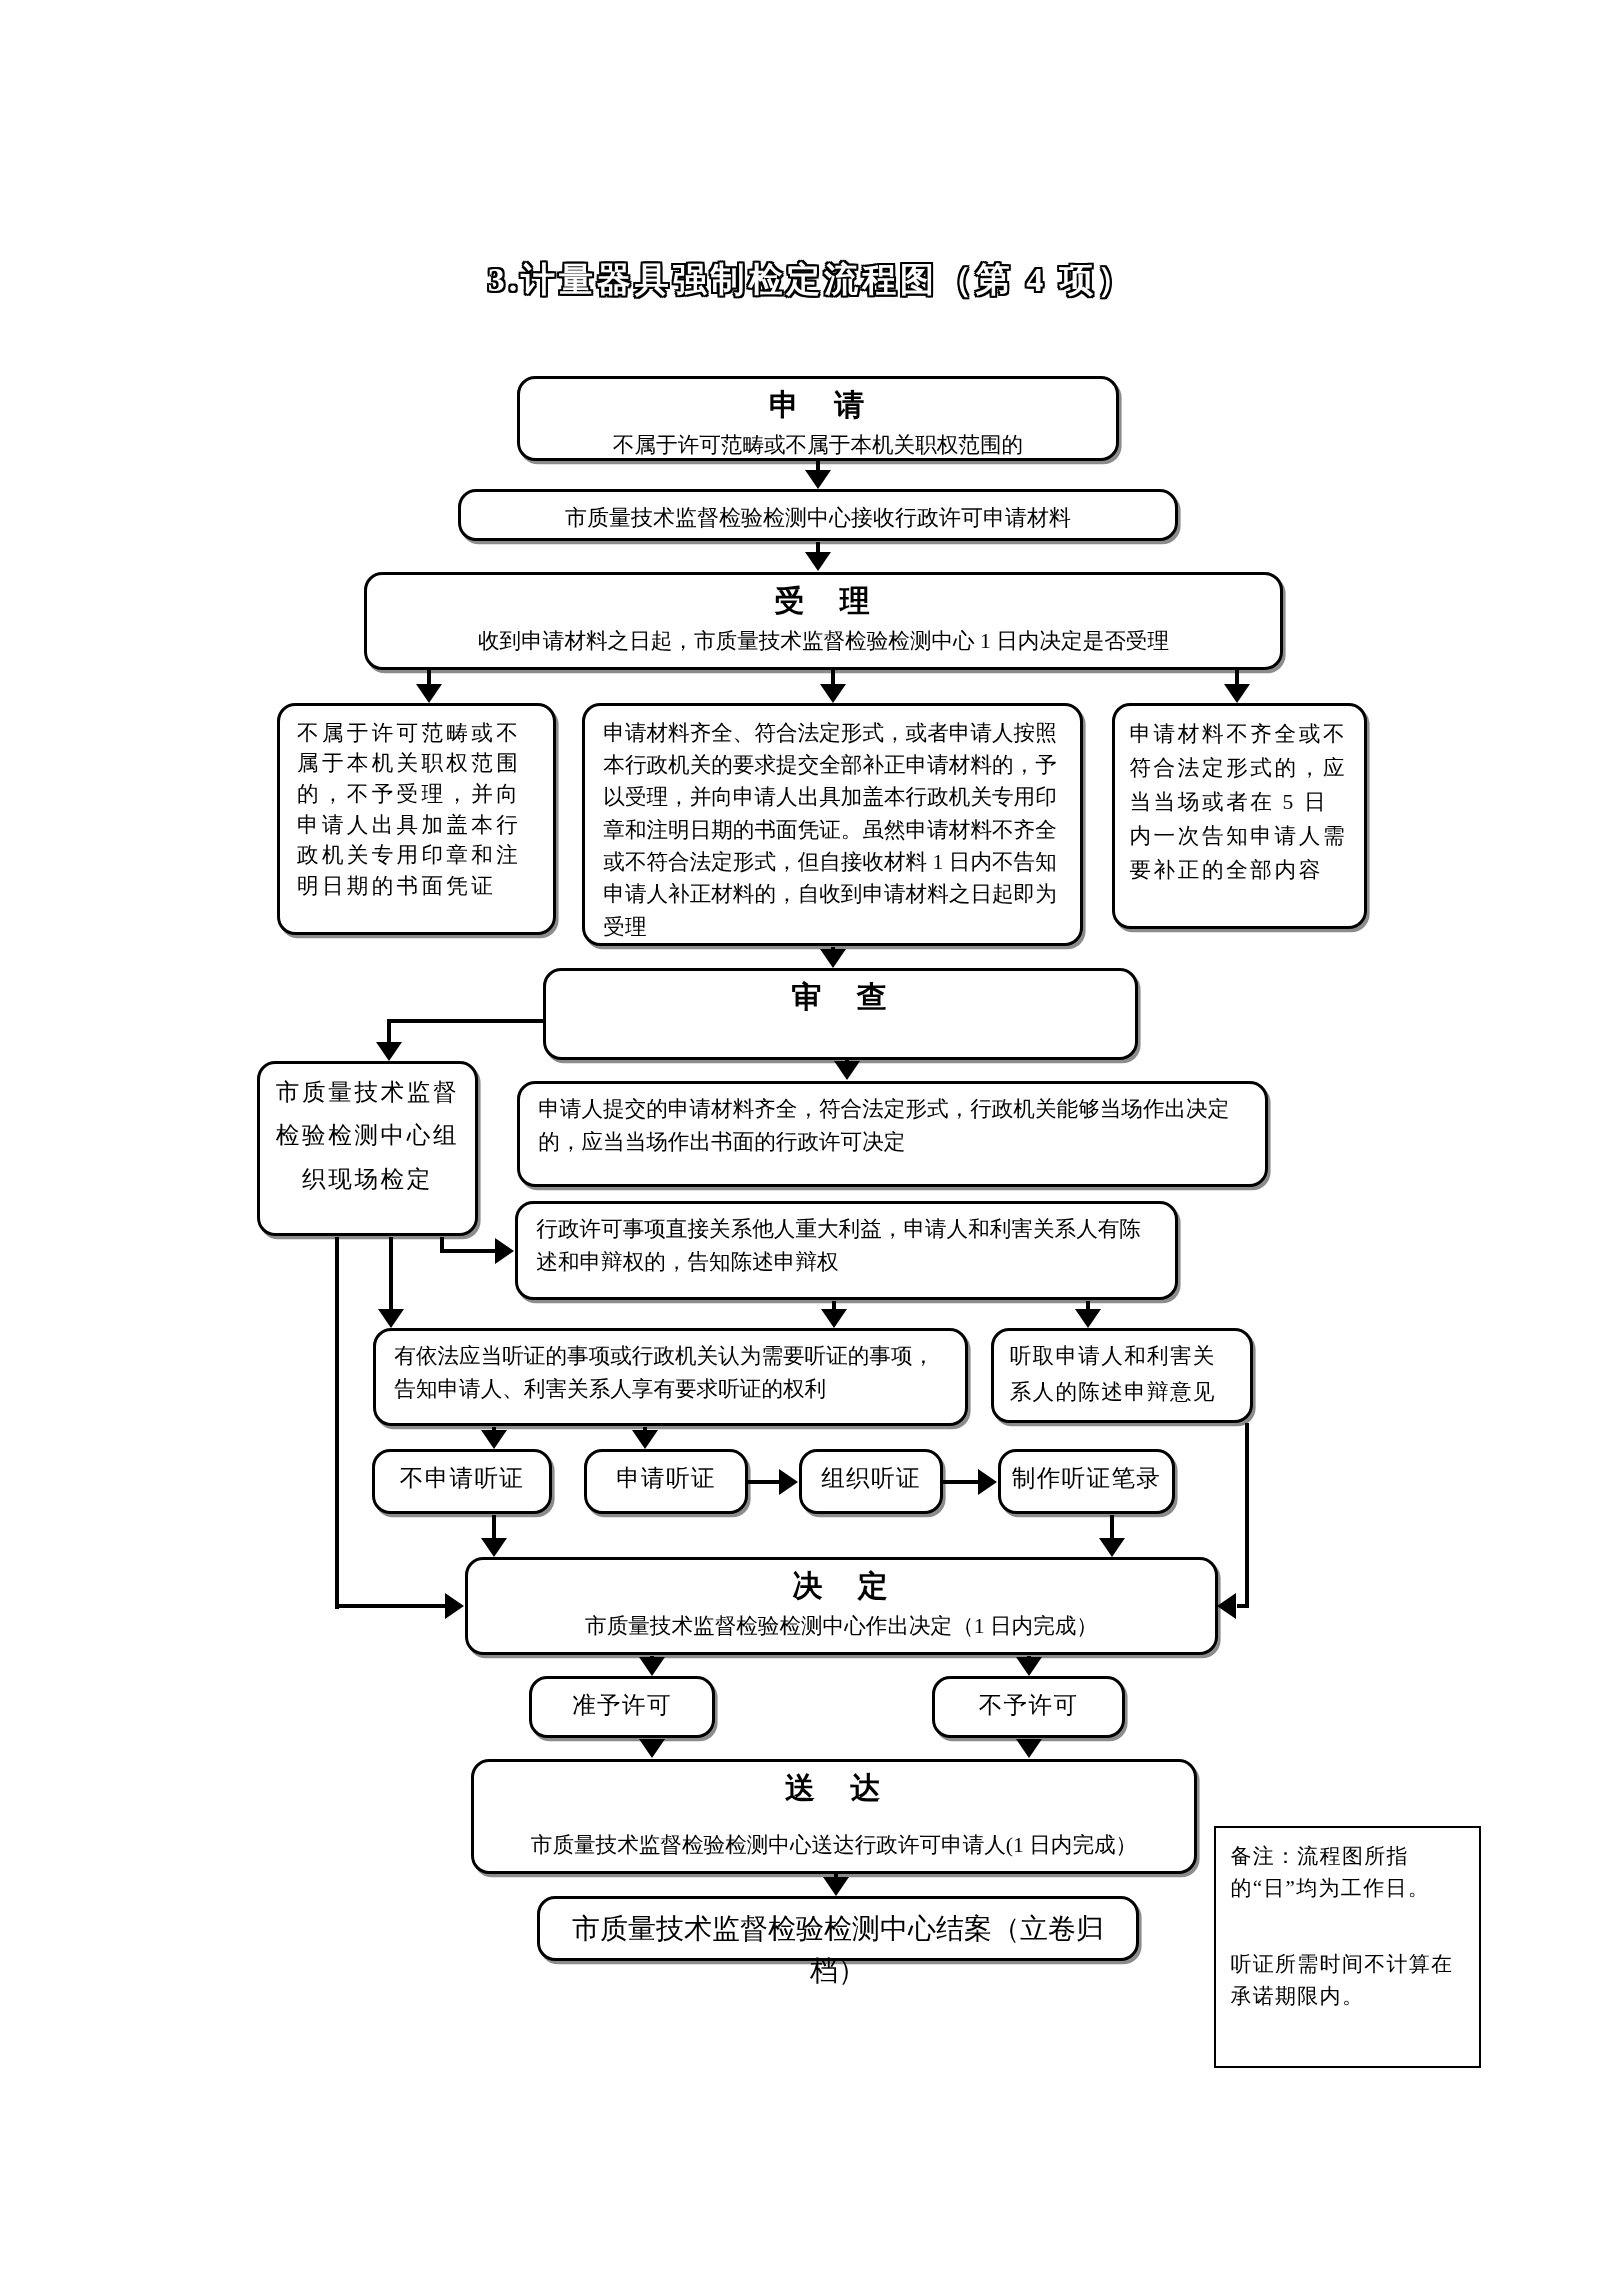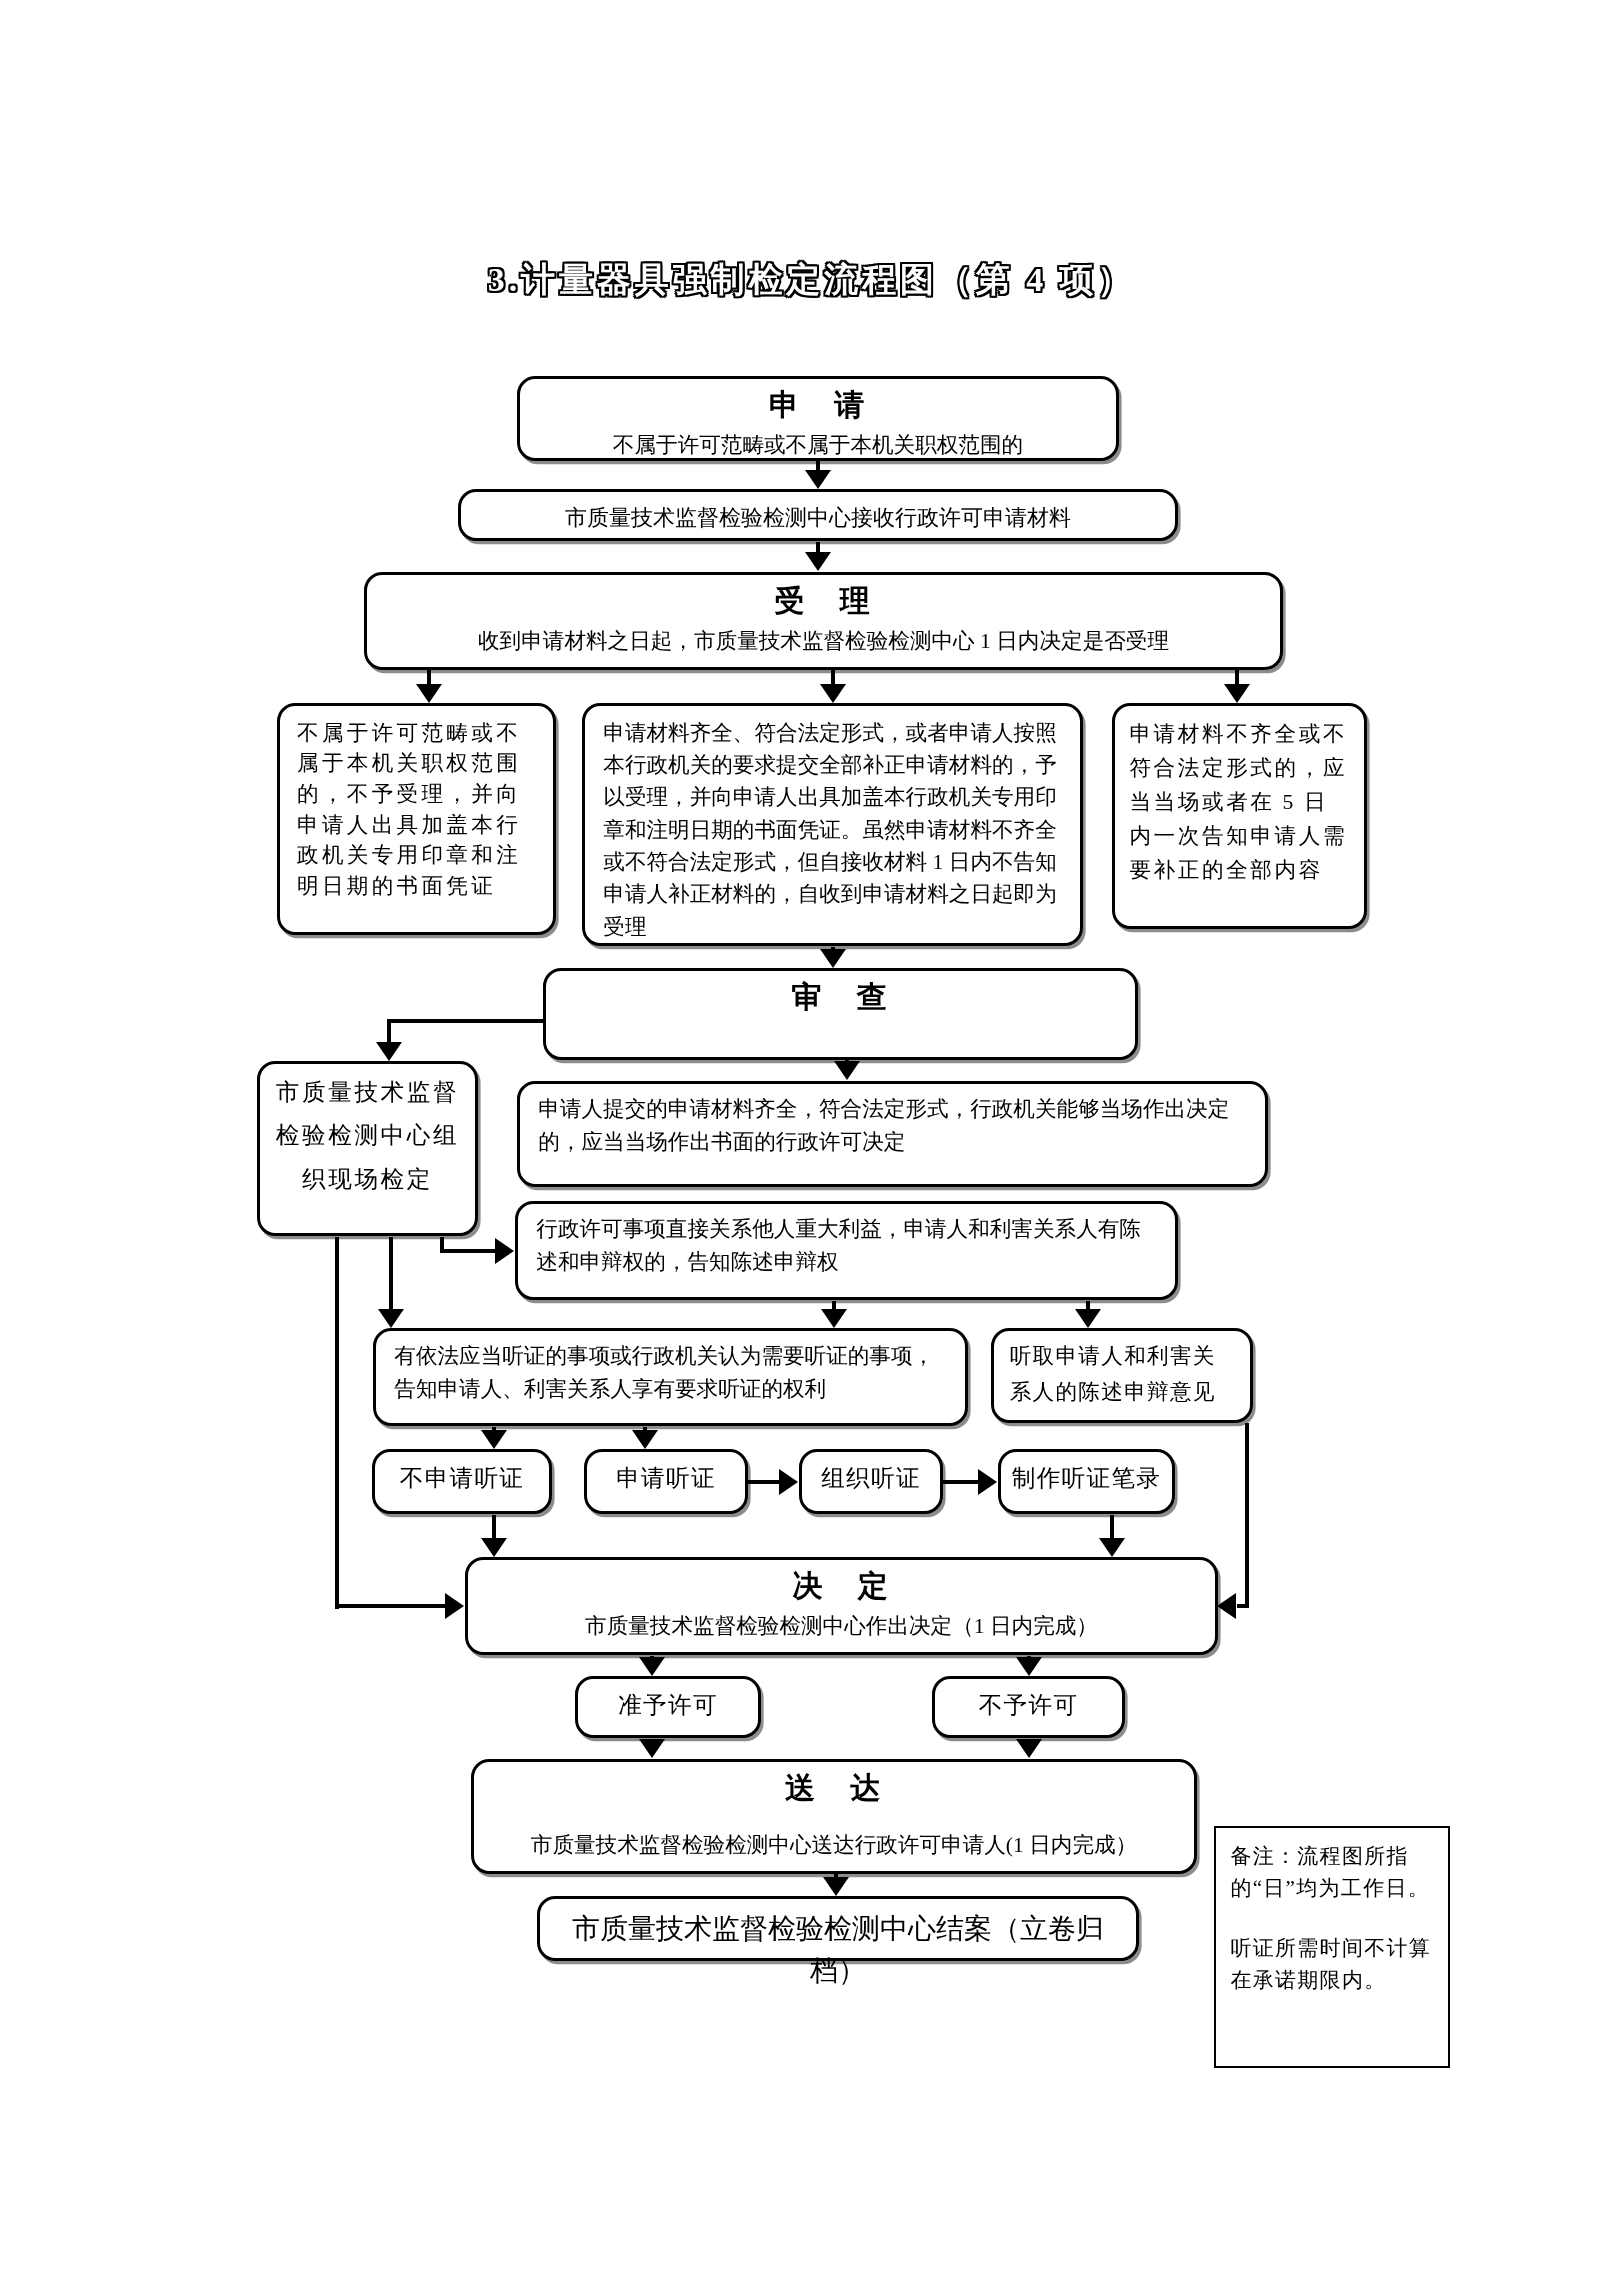--- a/index.html
+++ b/index.html
@@ -49,28 +49,28 @@
   #n-inform { left:515px; top:1201px; width:663px; height:99px; padding:9.2px 18.3px; }
   #n-hearing-notice { left:373px; top:1328px; width:595px; height:98px; padding:9.2px 18.3px; }
   #n-listen { left:991px; top:1328px; width:262px; height:95px; padding:7.9px 15.7px; }
   #n-listen .tx { line-height:1.65; letter-spacing:1.3px; }
   .node.sm .tx { font-size:23.6px; letter-spacing:1.3px; }
   #n-no-hearing      { left:372px;  top:1449px; width:180px; height:65px; }
   #n-apply-hearing   { left:584px;  top:1449px; width:164px; height:65px; }
   #n-organize-hearing{ left:799px; top:1449px; width:144px; height:65px; }
   #n-hearing-record  { left:998px; top:1449px; width:177px; height:65px; padding:9.2px 7.9px; }
   #n-decision { left:465px; top:1557px; width:753px; height:98px; }
-  #n-grant { left:575px;  top:1676px; width:186px; height:62px; }
+  #n-grant { left:529px;  top:1676px; width:186px; height:62px; }
   #n-deny  { left:932px; top:1676px; width:193px; height:62px; }
   #n-deliver { left:471px; top:1759px; width:726px; height:115px; }
   #n-deliver .tx { margin-top:15.7px; }
   #n-close { left:537px; top:1896px; width:602px; height:65px; }
   #n-close .tx { font-size:28px; }
-  #n-note { left:1214px; top:1826px; width:236px; height:242px; border-radius:0;
-            border-width:2.6px; box-shadow:none; justify-content:flex-start; padding:13px 14.4px; }
+  #n-note { left:1214px; top:1826px; width:267px; height:242px; border-radius:0;
+            border-width:2.6px; box-shadow:none; justify-content:flex-start; padding:13px 14.4px;gap:16px; }
   #n-note .tx { font-size:21px; line-height:1.5; letter-spacing:1.3px; margin-top:0; }
   #n-note .tx + .tx { margin-top:29px; }
 </style>
 </head>
 <body>
 
 <div class="page">
 
   <div class="title">3.计量器具强制检定流程图（第 4 项）</div>
 

